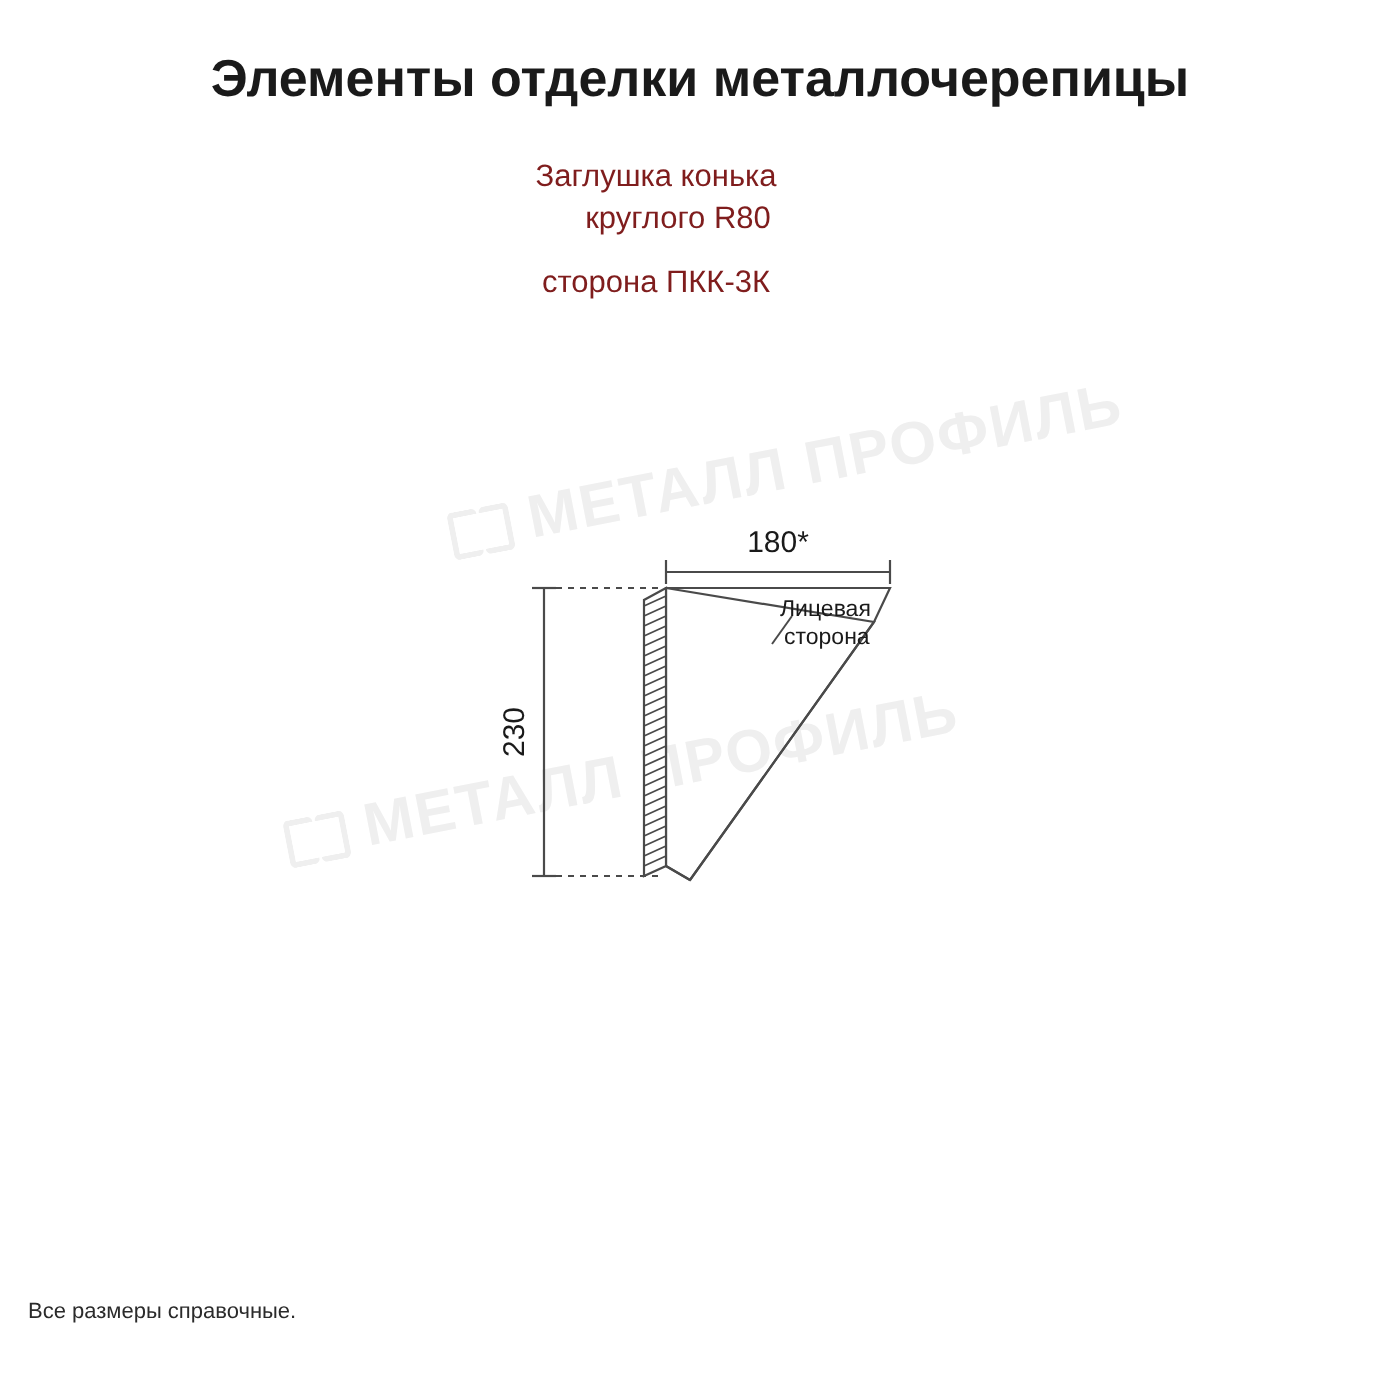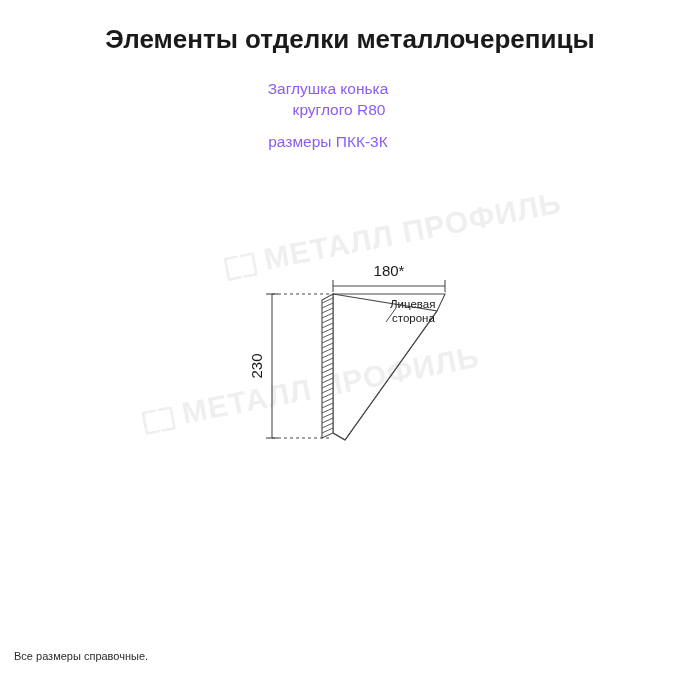--- a/index.html
+++ b/index.html
@@ -32,21 +32,21 @@
     font-weight: bold;
     letter-spacing: 0px;
     color: #1a1a1a;
   }
   .subtitle {
     position: absolute;
     left: 0;
     width: 656px;
     text-align: center;
     font-size: 15.5px;
-    color: #8b5cf6;
+    color: #7f1d1d;
   }
   .subtitle.l1 { top: 80px; }
   .subtitle.l2 { top: 101px; margin-left: 11px; }
   .subtitle.l3 { top: 133px; }
 
   .drawing {
     position: absolute;
     left: 0;
     top: 190px;
     width: 700px;
@@ -123,21 +123,21 @@
 <div class="page">
 
   <div class="watermarks">
     <div class="wm wm1"><span class="mark"></span><span>МЕТАЛЛ ПРОФИЛЬ</span></div>
     <div class="wm wm2"><span class="mark"></span><span>МЕТАЛЛ ПРОФИЛЬ</span></div>
   </div>
 
   <div class="title">Элементы отделки металлочерепицы</div>
   <div class="subtitle l1">Заглушка конька</div>
   <div class="subtitle l2">круглого R80</div>
-  <div class="subtitle l3">размеры  ПКК-3К</div>
+  <div class="subtitle l3">сторона  ПКК-3К</div>
 
   <div class="drawing">
     <svg width="700" height="300" viewBox="0 0 700 300">
       <g stroke="#4a4a4a" fill="none" stroke-width="1.1">
 
         <line x1="333" y1="96" x2="445" y2="96"></line>
         <line x1="333" y1="90" x2="333" y2="102"></line>
         <line x1="445" y1="90" x2="445" y2="102"></line>
 
         <line x1="272" y1="104" x2="272" y2="248"></line>

